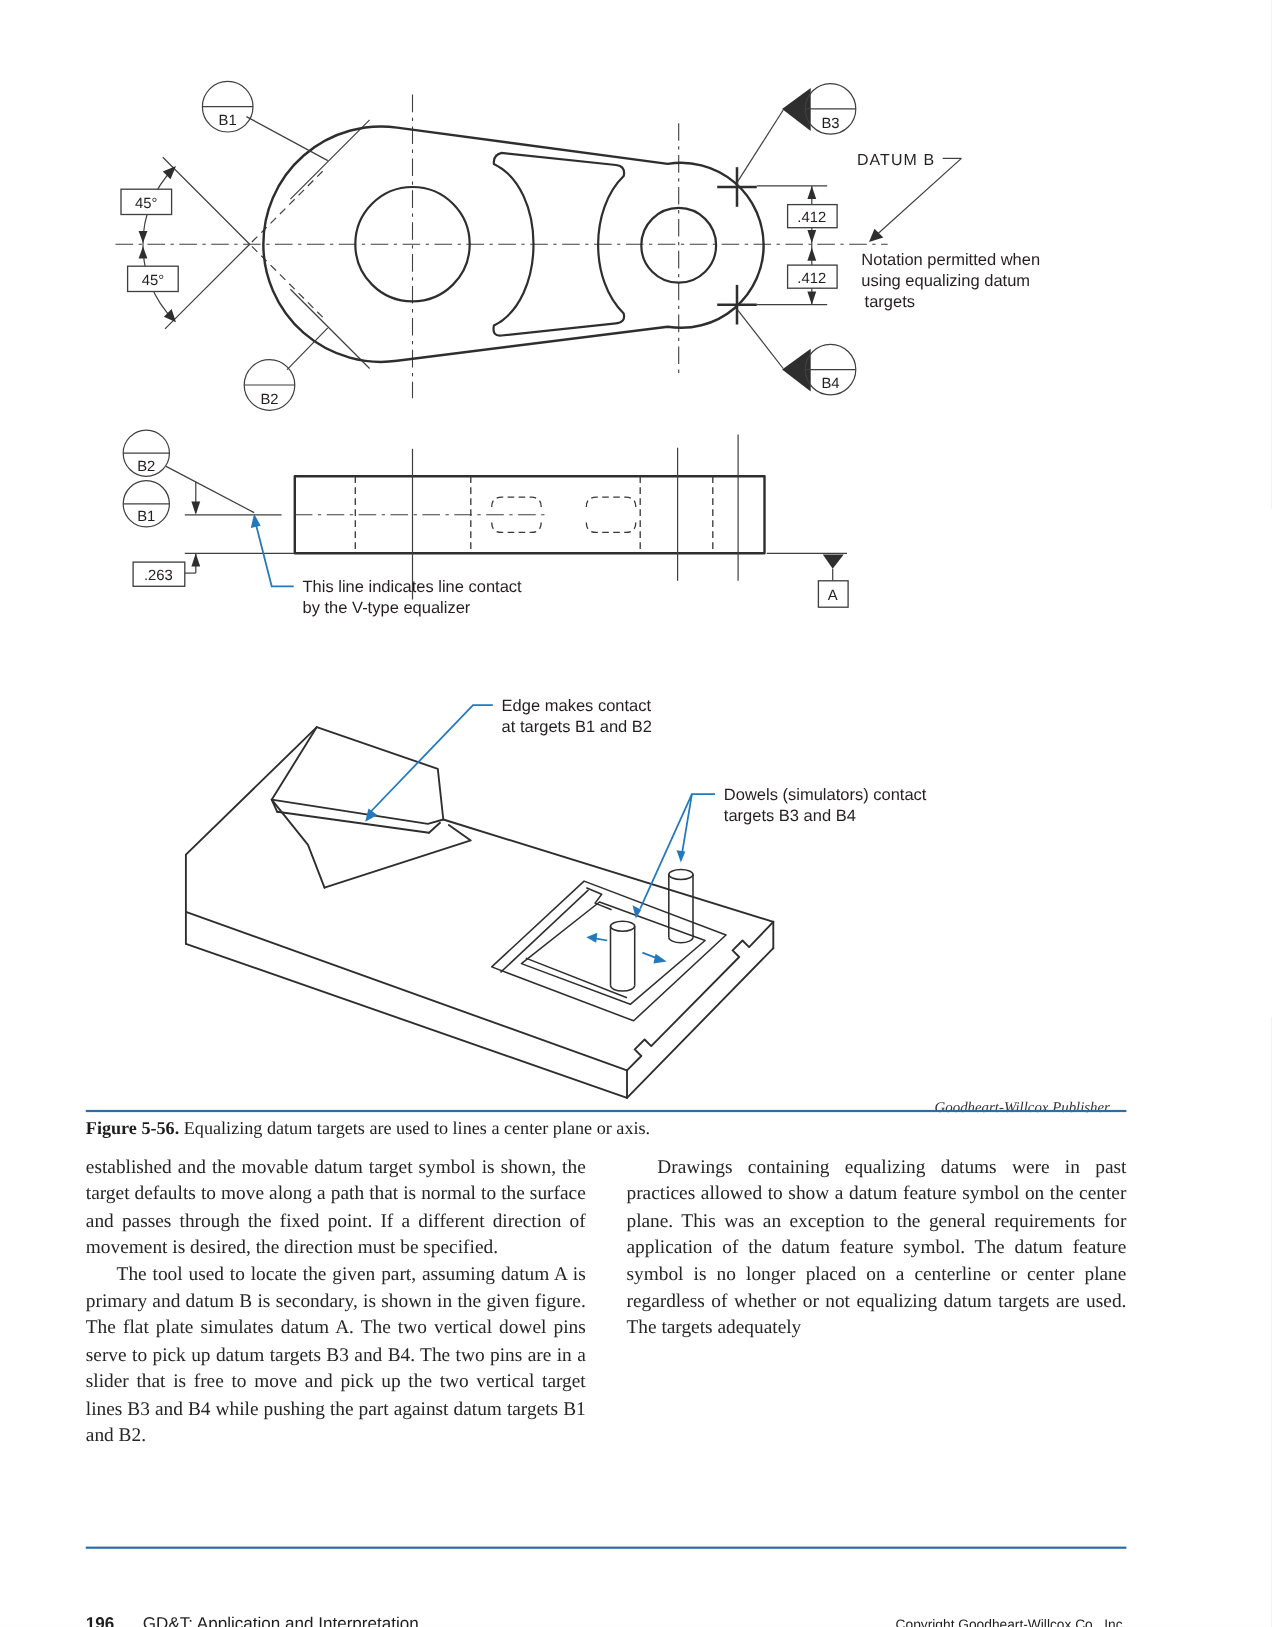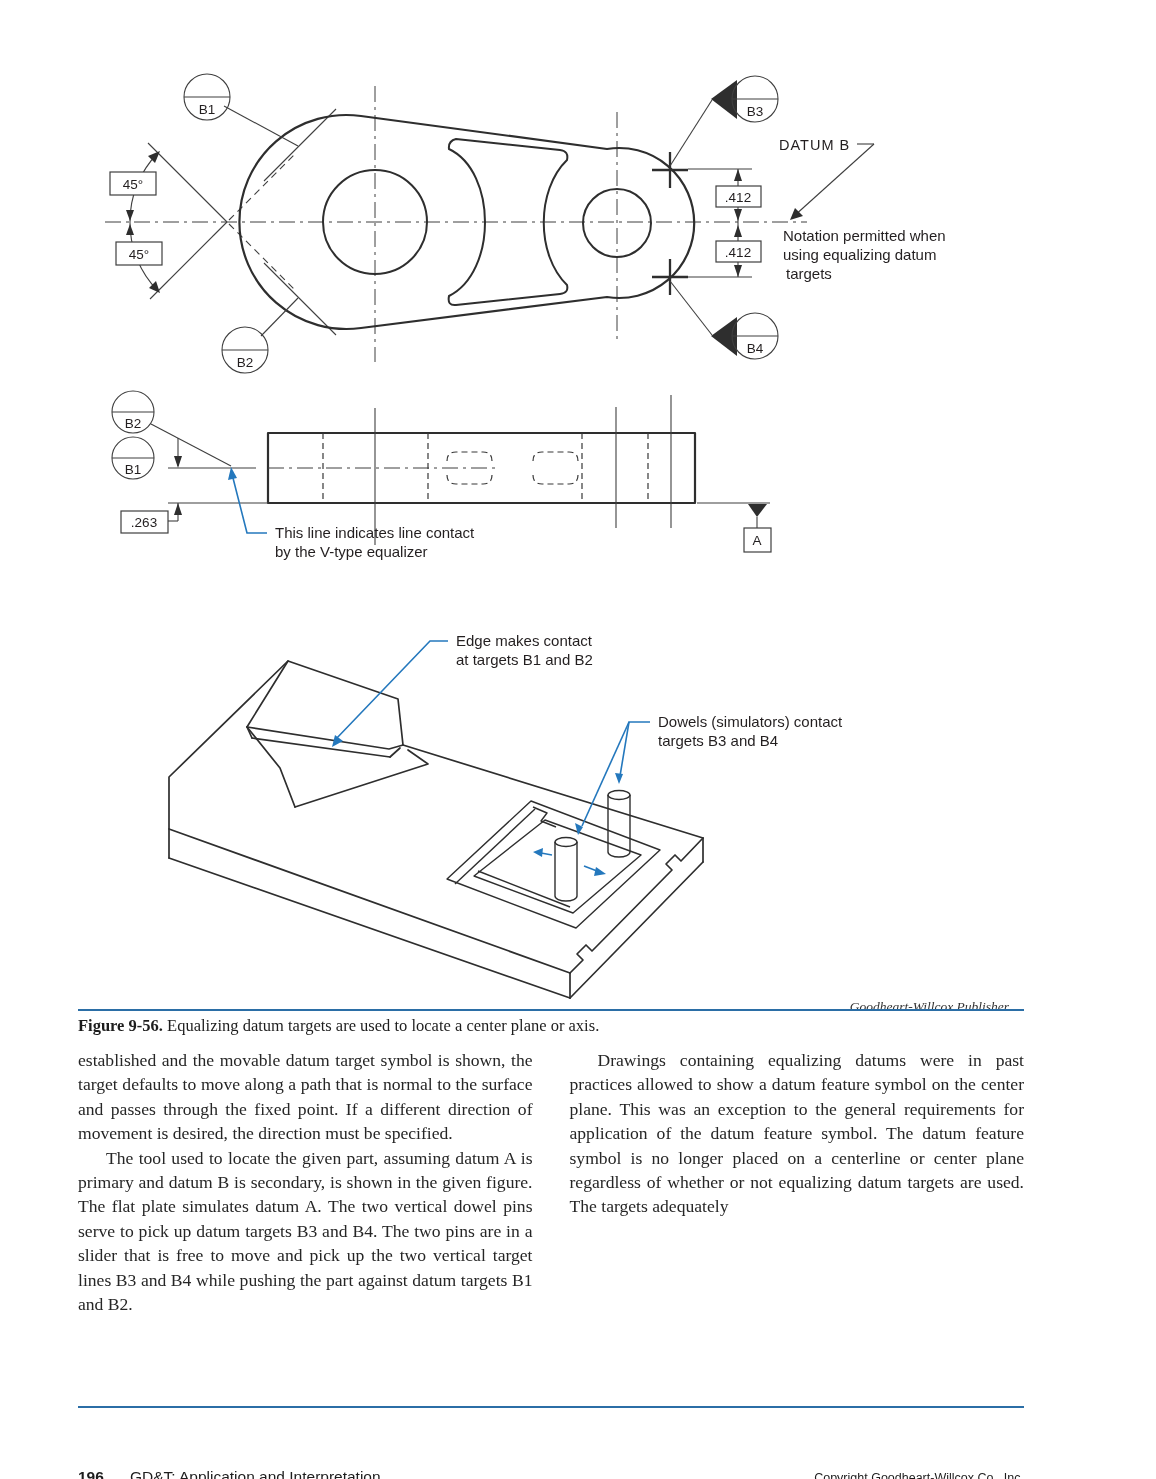--- a/index.html
+++ b/index.html
@@ -278,21 +278,21 @@
         <polygon class="bluefk" points="533,852 543,848 542,857"></polygon>
         <line class="blue" x1="584" y1="866" x2="597" y2="871"></line>
         <polygon class="bluefk" points="606,874 596,867 594,876"></polygon>
       </g>
     </g>
   </svg>
 
   <div class="pub-credit">Goodheart-Willcox Publisher</div>
 
   <div class="cap-rule"></div>
-  <p class="caption"><b>Figure 9-56.</b><span> Equalizing datum targets are used to locate a center plane or axis.</span></p>
+  <p class="caption"><b>Figure 5-56.</b><span> Equalizing datum targets are used to lines a center plane or axis.</span></p>
 
   <div class="columns">
     <div class="col">
       <p>established and the movable datum target symbol is shown, the target defaults to move along a path that is normal to the surface and passes through the fixed point. If a different direction of movement is desired, the direction must be specified.</p>
       <p class="indent">The tool used to locate the given part, assuming datum A is primary and datum B is secondary, is shown in the given figure. The flat plate simulates datum A. The two vertical dowel pins serve to pick up datum targets B3 and B4. The two pins are in a slider that is free to move and pick up the two vertical target lines B3 and B4 while pushing the part against datum targets B1 and B2.</p>
     </div>
     <div class="col">
       <p class="indent">Drawings containing equalizing datums were in past practices allowed to show a datum feature symbol on the center plane. This was an exception to the general requirements for application of the datum feature symbol. The datum feature symbol is no longer placed on a centerline or center plane regardless of whether or not equalizing datum targets are used. The targets adequately</p>
     </div>
   </div>

